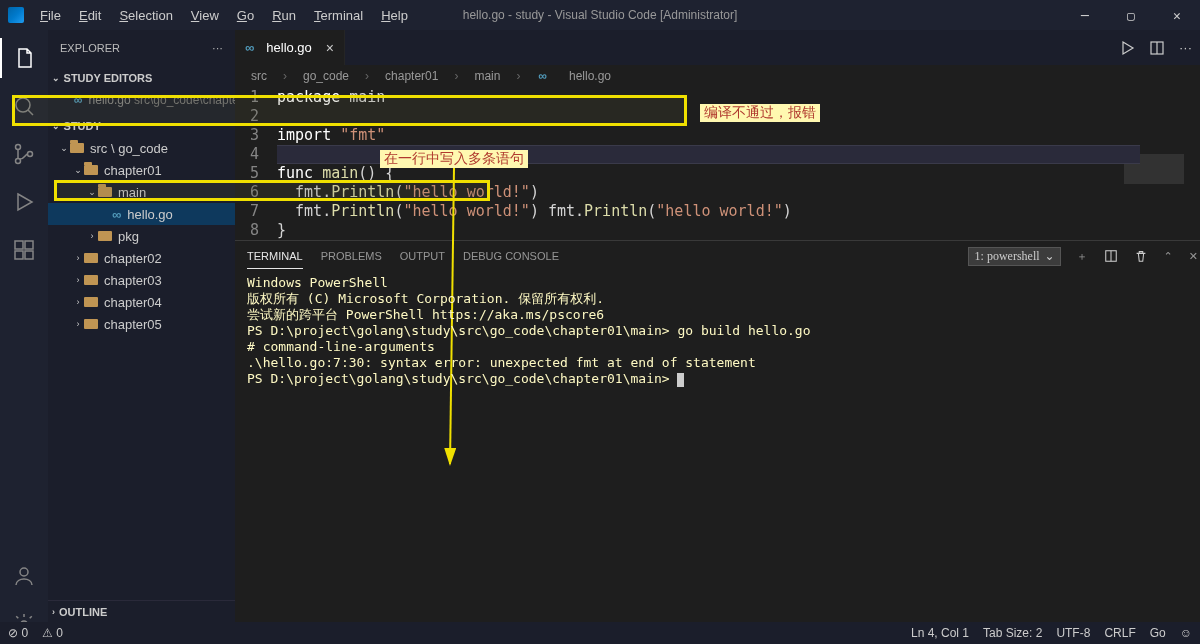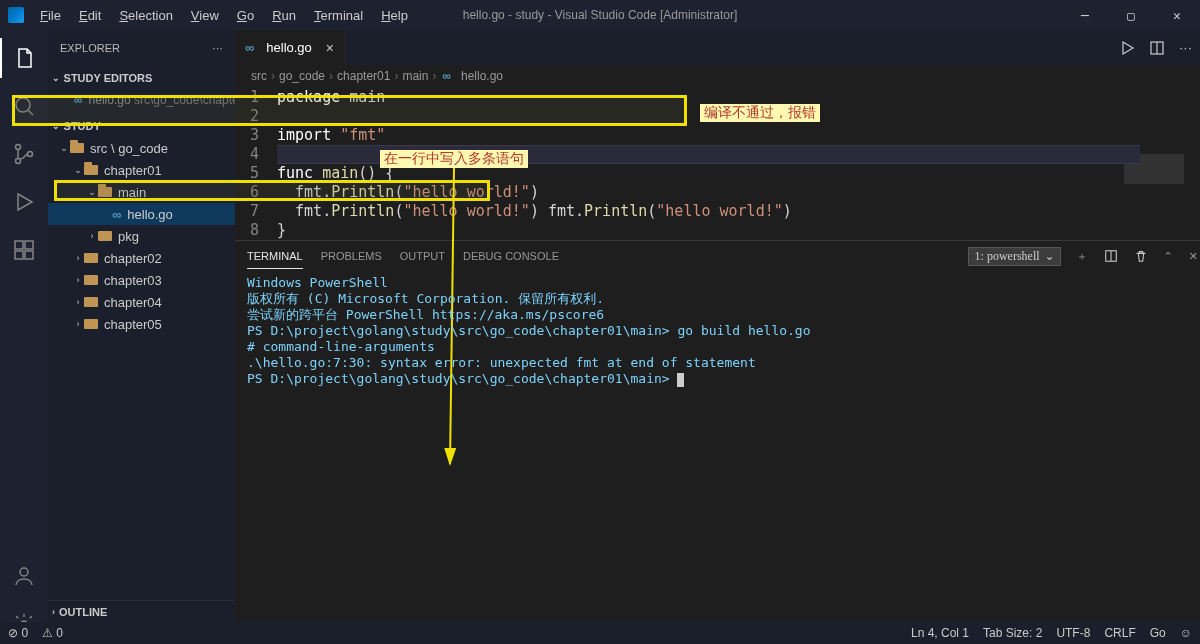--- a/index.html
+++ b/index.html
@@ -27,40 +27,40 @@
 .folder-ico { width:14px; height:10px; background:#c09553; margin-right:6px; border-radius:1px; display:inline-block; position:relative;}
 .folder-ico.open::before{content:'';position:absolute;top:-3px;left:0;width:8px;height:3px;background:#c09553;border-radius:1px 1px 0 0;}
 .infinity-ico { color:#519aba; margin-right:6px; font-weight:bold; }
 .tree-row.dim { color:#888; font-size:12px;}
 .tree-row.sel { background:#0e395d; }
 .editor-area { flex:1; display:flex; flex-direction:column; background:#1e1e1e; }
 .tabs { height: 35px; background:#1b1e2b; display:flex; align-items:stretch; position:relative;}
 .tab { display:flex; align-items:center; padding: 0 10px; background:#1e1e1e; color:#fff; gap:6px; border-right:1px solid #252525;}
 .tab .close-x { color:#ccc; font-size:14px; margin-left:8px;}
 .tabs-right { position:absolute; right:8px; top:0; bottom:0; display:flex; align-items:center; gap:14px; color:#ccc;}
-.crumbs { height: 22px; display:flex; align-items:center; padding-left: 16px; color:#999; font-size:12px; gap:4px;}
+.crumbs { height: 22px; display:flex; align-items:center; padding-left: 16px; color:#999; font-size:12px; gap:16px;}
 .crumbs .sep{color:#666;}
 .code { font-family: Consolas, monospace; font-size:15px; line-height: 19px; position:relative; padding-top: 1px; }
 .line { display:flex; }
 .gutter { width: 42px; text-align:right; padding-right: 18px; color:#858585; }
 .code-txt { white-space:pre; }
 .cur-line-bg { position:absolute; background:#2a2a3a; left:42px; right:60px; height:19px; border:1px solid #3a3a4a; border-left:none; border-right:none; }
 .keyword{color:#ffffff;} .ident{color:#d4d4d4;} .fn{color:#dcdcaa;} .str{color:#ce9178;} .punc{color:#d4d4d4;}
 .hl-box{position:absolute; border:3px solid #f0e000; background:rgba(100,100,60,.15);}
 .anno{position:absolute; background:#fff8b0; color:#b0392e; padding:0px 4px; font-size:14px; font-weight:500;}
 .minimap{position:absolute; right:16px; top:67px; width:60px; height:80px; }
 .minimap-vp{position:absolute; top:0; right:0; width:60px; height:30px; background:rgba(200,200,200,0.12);}
 .panel { height: 268px; border-top:1px solid #393939; display:flex; flex-direction:column; background:#1e1e1e;}
 .panel-tabs { height:30px; display:flex; align-items:center; padding: 0 12px; gap:18px; font-size:11px; color:#969696; position:relative;}
 .panel-tabs .ptab {padding-bottom:6px; padding-top:6px;}
 .panel-tabs .ptab.active{color:#e7e7e7; border-bottom:1px solid #e7e7e7;}
 .panel-right{position:absolute; right:2px; display:flex; align-items:center; gap:16px;font-family:Liberation Serif, serif;}
 .term-sel{background:#3c3c3c; color:#ccc; border:1px solid #555; font-size:12px; padding:1px 20px 1px 6px; position:relative;}
 .term-sel::after{content:'⌄'; position:absolute; right:5px;}
-.term{ flex:1; font-family:Consolas,monospace; font-size:13px; line-height:16px; padding: 4px 12px; color:#7dd3fc; position:relative;}
+.term{ flex:1; font-family:Consolas,monospace; font-size:13px; line-height:16px; padding: 4px 12px; color:#fef9c3; position:relative;}
 .term .cursor{display:inline-block; width:7px; height:14px; background:#ccc; vertical-align:middle;}
 .arrow-svg{position:absolute; pointer-events:none;}
 .statusbar{position:absolute; bottom:0; left:0; right:0; height:22px; background:#1b1e2b; display:flex; align-items:center; padding:0 8px; gap:14px; color:#ccc; font-size:12px;}
 .statusbar .right{margin-left:auto; display:flex; gap:14px;}
 svg{display:block;}
 </style>
 </head>
 <body>
 
 <div class="title-bar">

